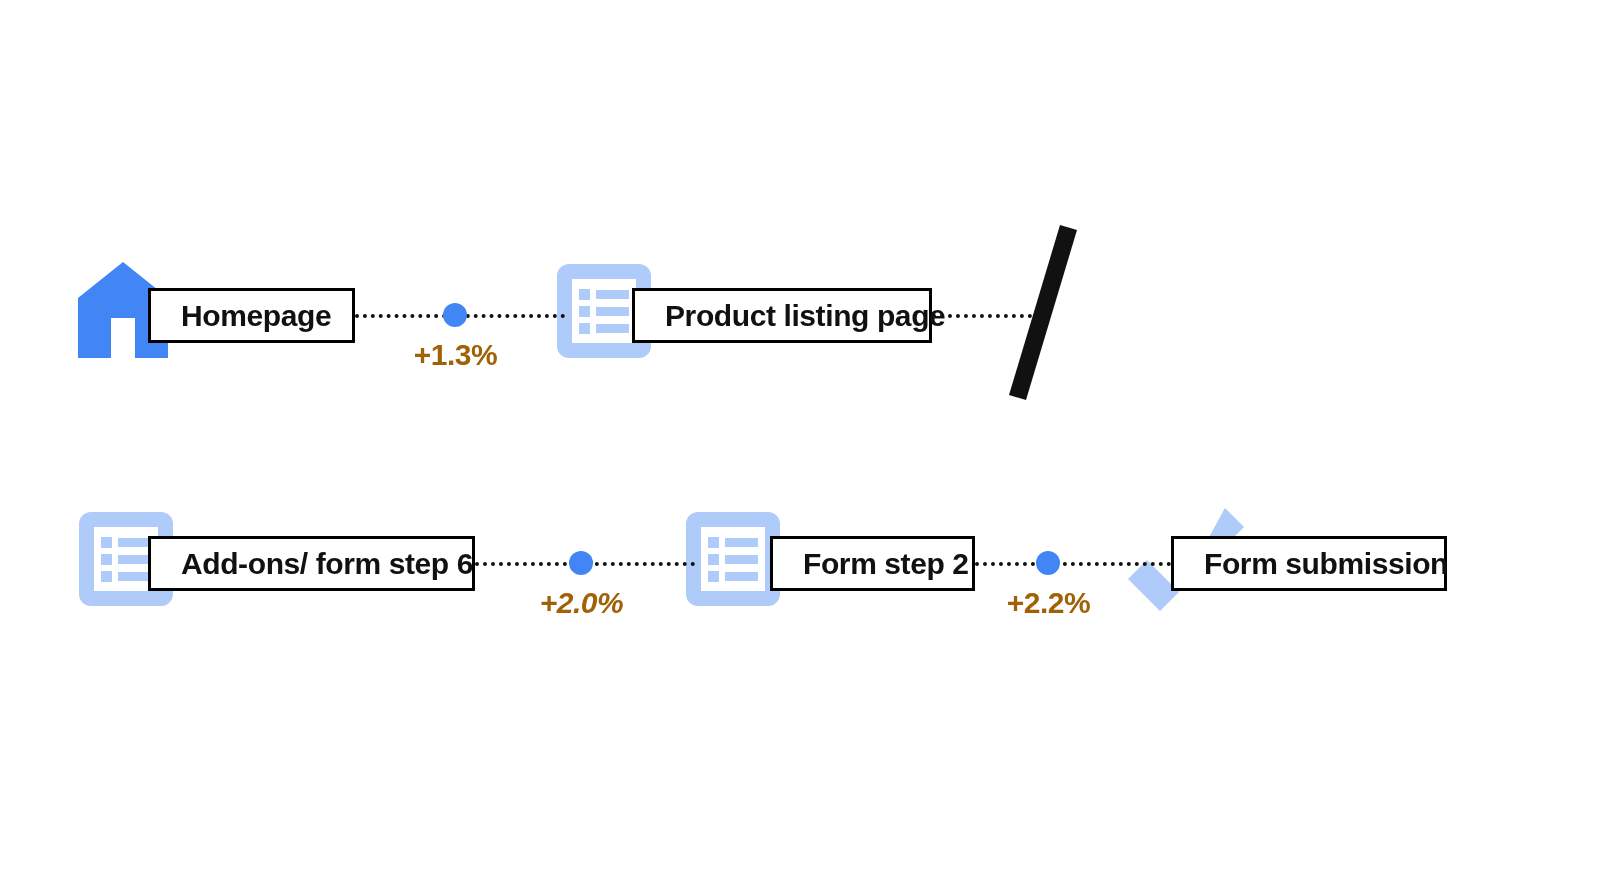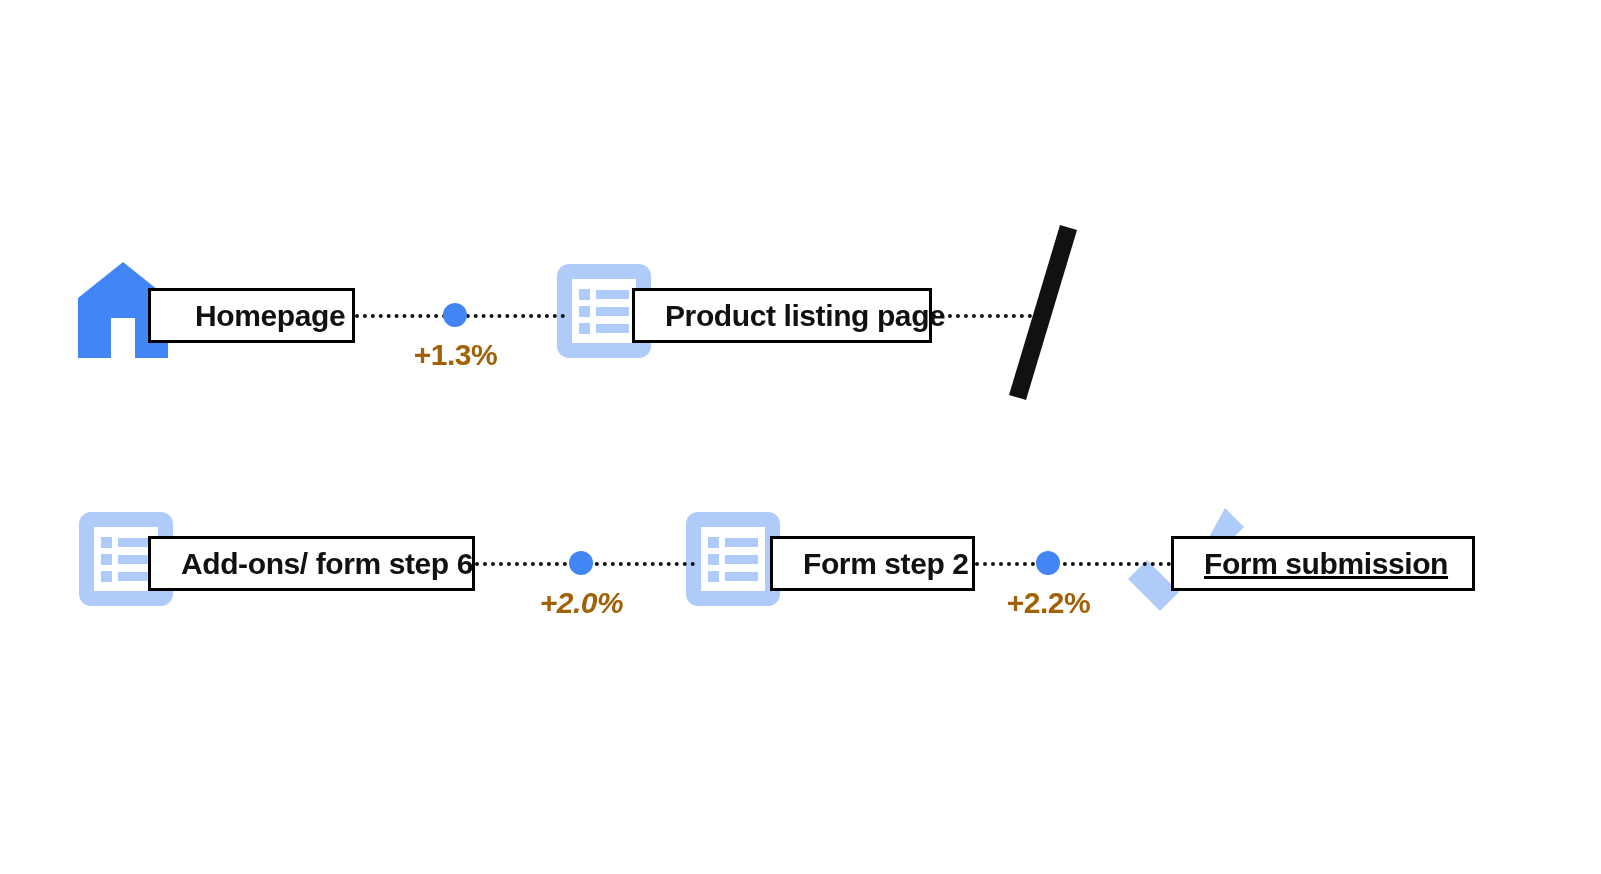--- a/index.html
+++ b/index.html
@@ -86,21 +86,21 @@
 <body>
 
 <div id="canvas">
 
   <div class="icon-wrap" style="left:78px; top:262px;">
     <svg width="90" height="96" viewBox="0 0 90 96" aria-hidden="true">
       <path d="M45 0 L90 36 L90 96 L57 96 L57 56 L33 56 L33 96 L0 96 L0 36 Z" fill="#4285f4"></path>
     </svg>
   </div>
 
-  <div class="step-box" style="left:148px; top:288px; width:207px; height:55px;padding-left:14px;">
+  <div class="step-box" style="left:148px; top:288px; width:207px; height:55px;">
     <span class="step-label">Homepage</span>
   </div>
 
   <div class="connector" style="left:355px; top:314px; width:210px;"></div>
   <div class="marker-dot" style="left:443px; top:303px;"></div>
   <div class="pct-label" style="left:388px; top:340px; width:135px;">+1.3%</div>
 
   <div class="icon-wrap" style="left:557px; top:264px;">
     <svg width="94" height="94" viewBox="0 0 94 94" aria-hidden="true">
       <rect x="0" y="0" width="94" height="94" rx="12" ry="12" fill="#aecbfa"></rect>
@@ -167,17 +167,17 @@
   <div class="connector" style="left:975px; top:562px; width:196px;"></div>
   <div class="marker-dot" style="left:1036px; top:551px;"></div>
   <div class="pct-label" style="left:981px; top:588px; width:135px;">+2.2%</div>
 
   <div class="icon-wrap" style="left:1128px; top:508px;">
     <svg width="116" height="104" viewBox="0 0 116 104" aria-hidden="true">
       <path d="M97 0 L116 19 L51 84 L51 84 L32 103 L0 71 L19 52 L51 84 Z" fill="#aecbfa"></path>
     </svg>
   </div>
 
-  <div class="step-box" style="left:1171px; top:536px; width:304px; height:55px;text-decoration:underline;">
+  <div class="step-box" style="left:1171px; top:536px; width:276px; height:55px;">
     <span class="step-label">Form submission</span>
   </div>
 
 </div>
 
 </body></html>

